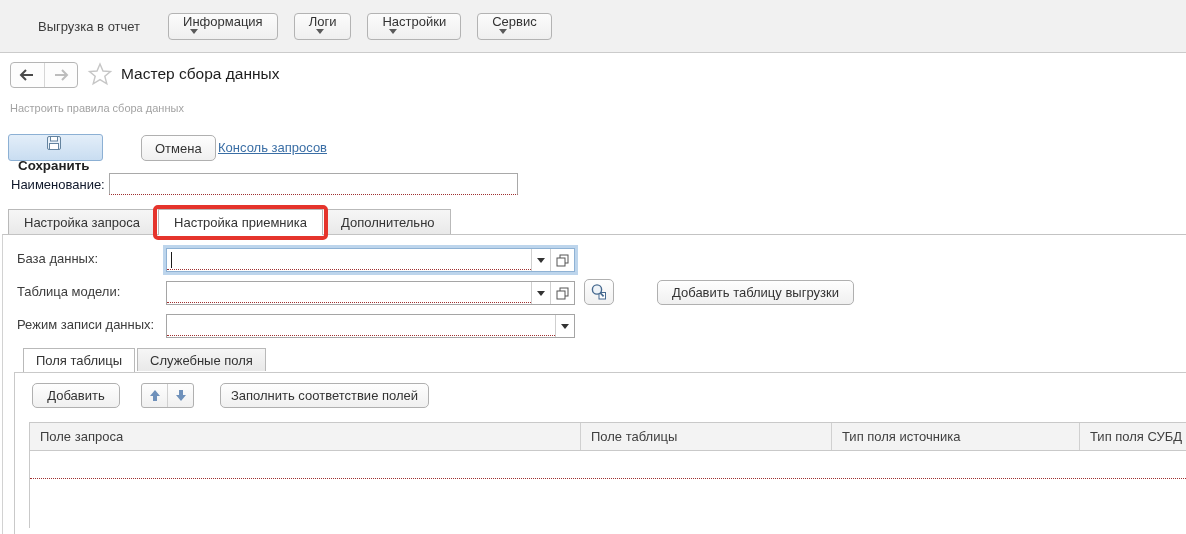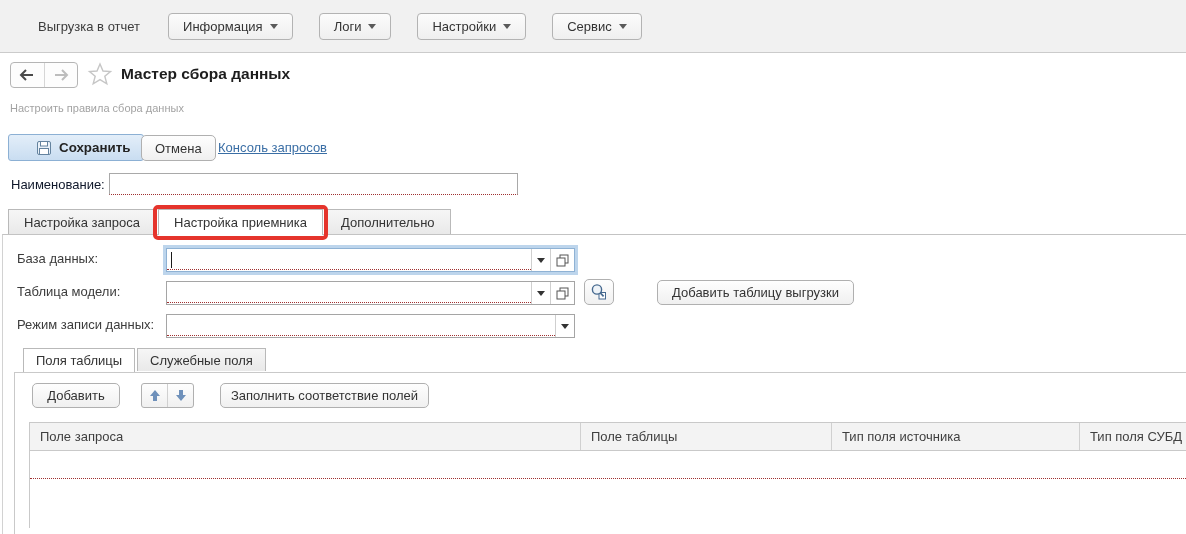--- a/index.html
+++ b/index.html
@@ -5,46 +5,46 @@
   * { margin:0; padding:0; box-sizing:border-box; }
   html,body { background:#fff; }
   body { font-family:"Liberation Sans", sans-serif; font-size:13px; color:#333; }
   .screen { position:relative; width:1186px; height:534px; background:#fff; overflow:hidden; }
 
   
   .topbar { position:absolute; left:0; top:0; width:1186px; height:53px;
             background:#f1f1f1; border-bottom:1px solid #cbcbcb;
             display:flex; align-items:center;padding-left:24px; }
   .topbar-title { margin-left:14px; margin-right:28px; color:#3c3c3c; }
-  .tb-btn { height:27px; padding:0 14px; margin-right:26px; border:1px solid #b3b3b3;
+  .tb-btn { height:27px; padding:0 14px; margin-right:16px; border:1px solid #b3b3b3;
             border-radius:4px; background:linear-gradient(#fcfcfc,#efefef);
-            color:#333; font:inherit; display:inline-flex; align-items:center; cursor:pointer; }
+            color:#333; font:inherit; display:inline-flex; cursor:pointer;flex-direction:column; }
   .caret { display:inline-block; width:0; height:0; margin-left:7px;
            border-left:4px solid transparent; border-right:4px solid transparent;
            border-top:5px solid #5a5a5a; }
 
   
   .navgroup { position:absolute; left:10px; top:62px; width:68px; height:26px;
               border:1px solid #b5b5b5; border-radius:4px; background:#fdfdfd;
               display:flex; overflow:hidden; }
   .navgroup button { flex:1; border:none; background:transparent; cursor:pointer;
                      display:flex; align-items:center; justify-content:center; }
   .navgroup button + button { border-left:1px solid #d6d6d6; }
   .star { position:absolute; left:86px; top:60px; width:28px; height:28px;
           display:flex; align-items:center; justify-content:center; cursor:pointer; }
-  .page-title { position:absolute; left:121px; top:65px; font-size:15.5px; font-weight:bold; color:#1d1d1d; }
+  .page-title { position:absolute; left:121px; top:65px; font-size:15.5px; font-weight:normal; color:#1d1d1d; }
   .subtitle { position:absolute; left:10px; top:102px; font-size:11px; color:#a3a3a3; }
 
   
   .btn { border:1px solid #b0b0b0; border-radius:5px; background:linear-gradient(#fefefe,#f0f0f0);
          color:#333; font:inherit; cursor:pointer; }
-  .save-btn { position:absolute; left:8px; top:134px; height:27px; padding:0 13px 0 27px;
+  .save-btn { position:absolute; left:8px; top:134px; height:27px; padding:0 13px 0 9px;
               border:1px solid #8cb0d4; border-radius:3px;
               background:linear-gradient(#e3eef9,#c9ddf1); font-weight:bold; color:#222;
-              display:inline-flex; align-items:center; gap:7px; cursor:pointer; }
+              display:inline-flex; align-items:center; gap:7px; cursor:pointer;flex-direction:column; }
   .cancel-btn { position:absolute; left:141px; top:135px; height:26px; padding:0 13px; }
   .console-link { position:absolute; left:218px; top:140px; color:#3a6ea5; text-decoration:underline; cursor:pointer; }
 
   
   .name-label { position:absolute; left:11px; top:177px; color:#0f172a; }
   .name-input { position:absolute; left:109px; top:173px; width:409px; height:22px;
                 border:1px solid #a9a9a9; border-bottom:1px dotted #a03030; background:#fff;
                 font:inherit; padding:0 4px; }
 
   

